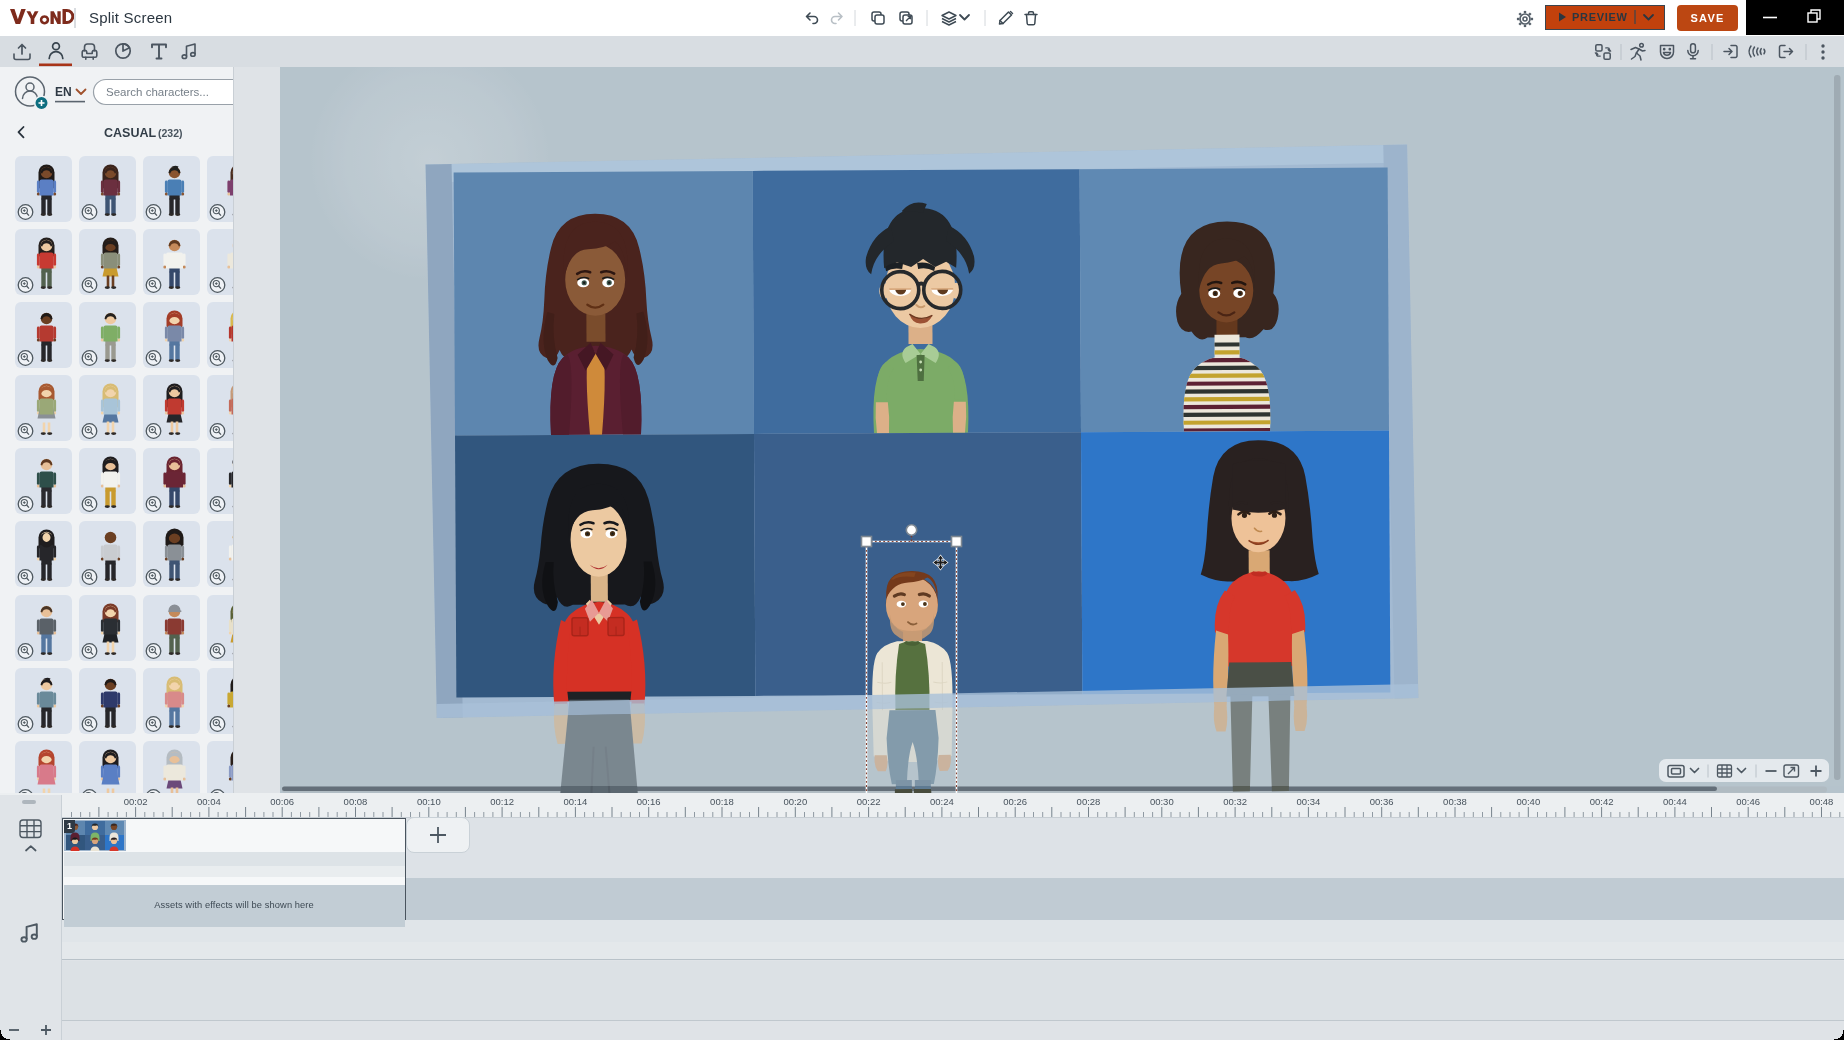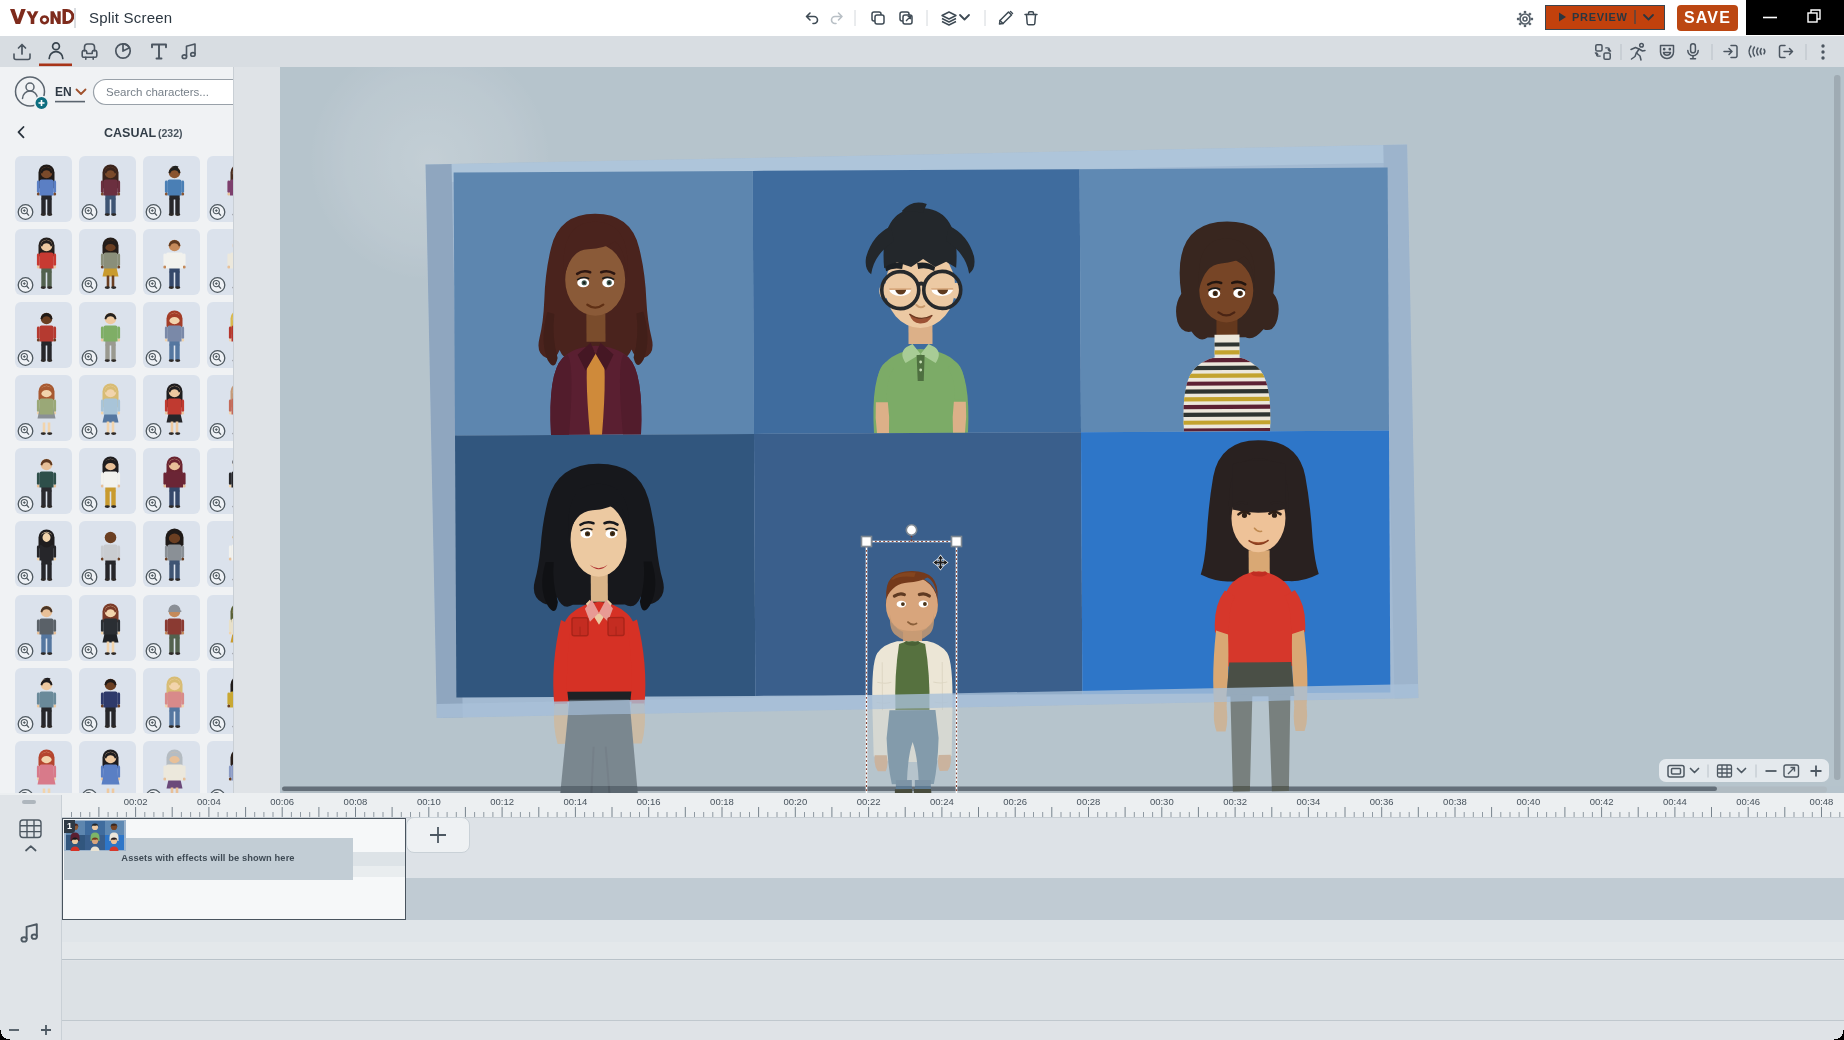--- a/index.html
+++ b/index.html
@@ -1255,21 +1255,21 @@
       <line x1="1812.3" y1="17" x2="1812.3" y2="22" stroke="#8f99a2" stroke-width="1"></line>
       <line x1="1821.5" y1="12" x2="1821.5" y2="22" stroke="#76828c" stroke-width="1"></line>
       <line x1="1830.7" y1="17" x2="1830.7" y2="22" stroke="#8f99a2" stroke-width="1"></line>
       <line x1="1839.8" y1="17" x2="1839.8" y2="22" stroke="#8f99a2" stroke-width="1"></line>
       <text x="1821.5" y="9.5" font-size="9.5" fill="#47525c" text-anchor="middle">00:48</text>
     </svg>
   </div>
 <div style="position:absolute;left:62px;top:818px;width:344px;height:102px;border:1.5px solid #49545e;box-sizing:border-box;background:#f6f8f9"></div>
 <div style="position:absolute;left:63.5px;top:852px;width:341px;height:14px;background:#dde3e7"></div>
 <div style="position:absolute;left:63.5px;top:866px;width:341px;height:11px;background:#e9edef"></div>
-<div style="position:absolute;left:63.5px;top:838px;width:289px;height:41.5px;background:#c2cdd5;color:#3c4650;font-size:9.3px;font-weight:bold;letter-spacing:0.1px;color:#3e4a54;text-align:center;line-height:41px">Assets with effects will be shown here</div>
+<div style="position:absolute;left:63.5px;top:885px;width:341px;height:41.5px;background:#c2cdd5;color:#3c4650;font-size:9.3px;font-weight:normal;letter-spacing:0.1px;color:#3e4a54;text-align:center;line-height:41px">Assets with effects will be shown here</div>
 <div style="position:absolute;left:64px;top:819.5px;width:62px;height:31.5px">
     <svg width="62" height="31.5" viewBox="0 0 62 31.5" style="">
       <rect x="0" y="0" width="62" height="31.5" fill="#9db4cc"></rect>
       <rect x="2" y="1" width="19" height="14" fill="#5d86af"></rect>
       <rect x="21" y="1" width="20" height="14" fill="#3f6c9e"></rect>
       <rect x="41" y="1" width="19" height="14" fill="#5f89b3"></rect>
       <rect x="2" y="15" width="19" height="15" fill="#31567e"></rect>
       <rect x="21" y="15" width="20" height="15" fill="#3a5f8c"></rect>
       <rect x="41" y="15" width="19" height="15" fill="#2e76c8"></rect>
       <path d="M6.5 17.5 q0 -5 4.5 -5 q4.5 0 4.5 5 l0 3.5 h-9 Z" fill="#5a1f31"></path>
@@ -1374,21 +1374,21 @@
       </svg>
     </div>
     <div style="position:absolute;left:1545px;top:5px;width:120px;height:25px;border:1.5px solid #39454f;border-radius:0;background:#c2410c;box-sizing:border-box">
       <svg width="118" height="22" viewBox="0 0 118 22">
         <path d="M13 6.5 L20 11 L13 15.5 Z" fill="#2b3640"></path>
         <text x="26" y="15" font-family="Liberation Sans, sans-serif" font-size="11" font-weight="bold" fill="#2b3640" letter-spacing="0.7">PREVIEW</text>
         <line x1="89" y1="4" x2="89" y2="18" stroke="#39454f" stroke-width="1.2"></line>
         <path d="M99 9 l4.5 4.5 L108 9" fill="none" stroke="#2b3640" stroke-width="1.8" stroke-linecap="round" stroke-linejoin="round" transform="translate(-1,0)"></path>
       </svg>
     </div>
-    <div style="position:absolute;left:1677px;top:5px;width:61px;height:26px;background:#bc4712;border-radius:4px;color:#fff;font-weight:bold;font-size:16px;letter-spacing:1.2px;text-align:center;line-height:26px">SAVE</div>
+    <div style="position:absolute;left:1677px;top:5px;width:61px;height:26px;background:#bc4712;border-radius:4px;color:#fff;font-weight:bold;font-size:11px;letter-spacing:1.2px;text-align:center;line-height:26px">SAVE</div>
     <div style="position:absolute;left:1746px;top:0;width:98px;height:35px;background:#000">
       <svg width="98" height="35" viewBox="0 0 98 35">
         <line x1="17" y1="17.5" x2="31" y2="17.5" stroke="#fff" stroke-width="1.6"></line>
         <g fill="none" stroke="#fff" stroke-width="1.4">
           <rect x="62" y="13" width="9" height="9"></rect>
           <path d="M65 13 v-3 h9 v9 h-3"></path>
         </g>
       </svg>
     </div>
   </div>

